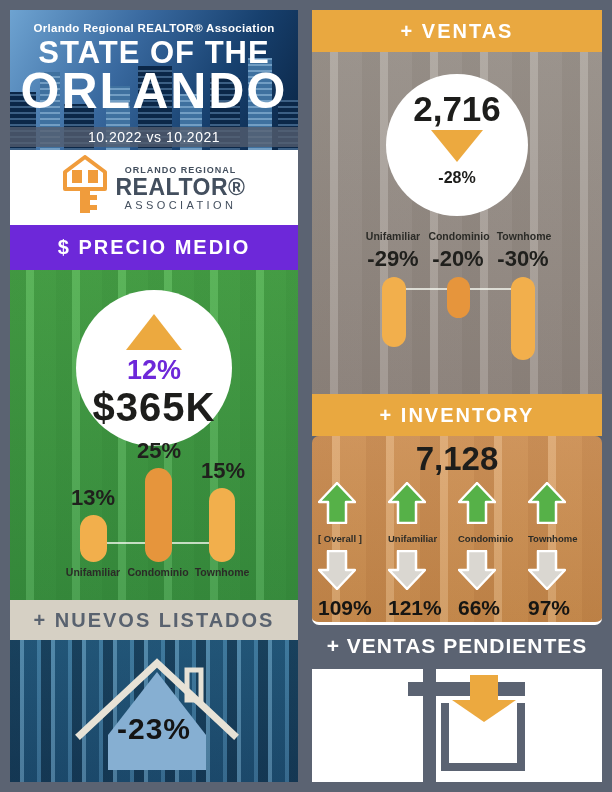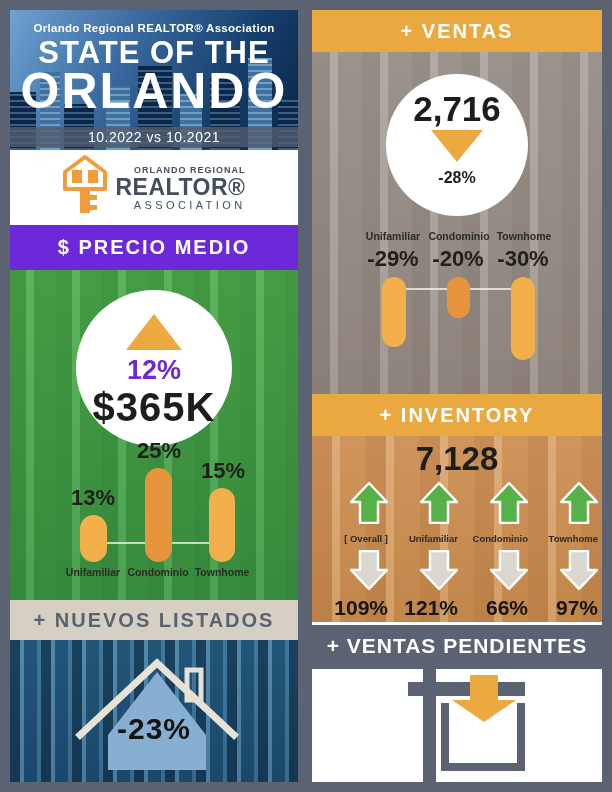--- a/index.html
+++ b/index.html
@@ -19,21 +19,21 @@
         font-size:11.5px;font-weight:bold;letter-spacing:.3px;}
   .hero-t1{position:absolute;top:27px;width:100%;text-align:center;color:#fff;
         font-size:31px;font-weight:bold;letter-spacing:1px;line-height:32px;}
   .hero-t2{position:absolute;top:56px;width:100%;text-align:center;color:#fff;
         font-size:50px;font-weight:bold;letter-spacing:2px;line-height:50px;}
   .hero-period{position:absolute;bottom:3px;left:0;width:100%;height:20px;line-height:20px;
         background:rgba(84,94,110,.78);color:#fff;text-align:center;font-size:14px;letter-spacing:.5px;}
 
   
   .logo-strip{width:288px;height:75px;background:#fff;display:flex;align-items:center;justify-content:center;}
-  .logo-text{margin-left:9px;color:#434f5e;text-align:right;}
+  .logo-text{margin-left:9px;color:#434f5e;text-align:center;}
   .logo-l1{font-size:9px;font-weight:bold;letter-spacing:1px;}
   .logo-l2{font-size:23px;font-weight:bold;letter-spacing:.5px;line-height:24px;}
   .logo-l3{font-size:11px;letter-spacing:3.4px;}
 
   
   .banner{width:100%;display:flex;align-items:center;justify-content:center;
           font-weight:bold;letter-spacing:2px;font-size:20px;}
   .banner-green{height:45px;background:#6d28d9;color:#fff;}
   .banner-beige{height:40px;background:#d6d0c4;color:#59626f;}
   .banner-orange{height:42px;background:#e9a840;color:#fff;}
@@ -44,21 +44,21 @@
      background:
        repeating-linear-gradient(90deg,rgba(10,60,15,.20) 0 16px,rgba(255,255,255,.07) 16px 24px,rgba(5,45,10,.14) 24px 46px),
        linear-gradient(#4fae4e,#3f9a45);}
   .gray-photo{width:290px;height:342px;
      background:
        repeating-linear-gradient(90deg,rgba(70,60,52,.20) 0 18px,rgba(255,255,255,.10) 18px 26px,rgba(60,50,45,.12) 26px 50px),
        linear-gradient(#a8a19a,#998f88);}
   .orange-photo{width:290px;height:189px;border-bottom:3px solid #fff;
      background:
        repeating-linear-gradient(90deg,rgba(140,75,25,.22) 0 20px,rgba(255,240,220,.16) 20px 28px,rgba(150,85,30,.14) 28px 54px),
-       linear-gradient(#d89f66,#c98f52);}
+       linear-gradient(#d89f66,#c98f52); border-radius: 7px;}
   .blue-photo{width:288px;height:142px;
      background:
        repeating-linear-gradient(90deg,rgba(4,24,44,.50) 0 10px,rgba(175,215,240,.28) 10px 14px,rgba(10,45,75,.34) 14px 27px,rgba(140,190,225,.18) 27px 31px),
        linear-gradient(#2e6a8e,#24567a);}
 
   
   .stat-circle{position:absolute;background:#fff;border-radius:50%;text-align:center;}
   .circle-price{left:66px;top:20px;width:156px;height:156px;padding-top:24px;}
   .circle-sales{left:74px;top:22px;width:142px;height:142px;padding-top:16px;}
   .tri-up{width:0;height:0;margin:0 auto;border-left:28px solid transparent;
@@ -75,21 +75,21 @@
   .pill.light{background:#f2af4c;}
   .pill.mid{background:#e6953c;}
   .chart-line{position:absolute;height:2px;background:rgba(245,248,240,.75);z-index:0;}
   .bar-val{position:absolute;transform:translateX(-50%);font-size:22px;font-weight:bold;color:#20201d;}
   .bar-cat{position:absolute;transform:translateX(-50%);font-size:10.5px;font-weight:bold;color:#2b2b27;white-space:nowrap;}
 
   
   .inv-total{position:absolute;top:4px;width:100%;text-align:center;
              font-size:33px;font-weight:bold;color:#1d1d1b;}
   .inv-cols{position:absolute;top:46px;left:6px;right:4px;display:flex;}
-  .inv-col{width:25%;text-align:right;}
+  .inv-col{width:25%;text-align:left;}
   .inv-label{font-size:9.5px;font-weight:bold;color:#2b2b27;margin-top:5px;white-space:nowrap;}
   .inv-val{font-size:21px;font-weight:bold;color:#151513;margin-top:2px;}
   .inv-arrow{display:block;margin:0 auto;}
   .inv-arrow.down{margin-top:6px;}
 
   
   .pending{position:relative;width:290px;height:157px;background:#5b6372;}
   .pending-title{position:absolute;top:9px;width:100%;text-align:center;color:#fff;
                  font-size:21px;font-weight:bold;letter-spacing:1px;}
   .panel{position:absolute;top:44px;height:113px;background:#fff;}

